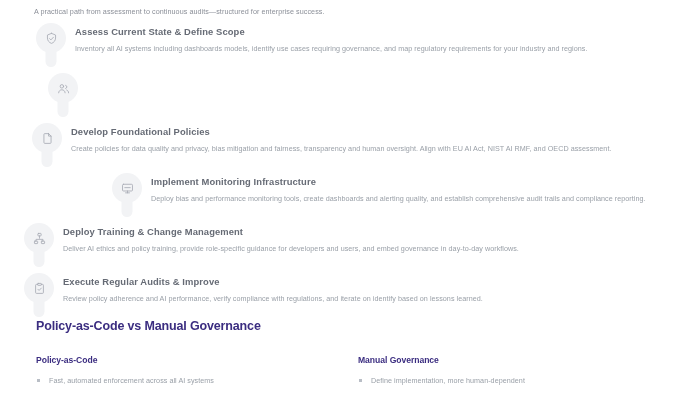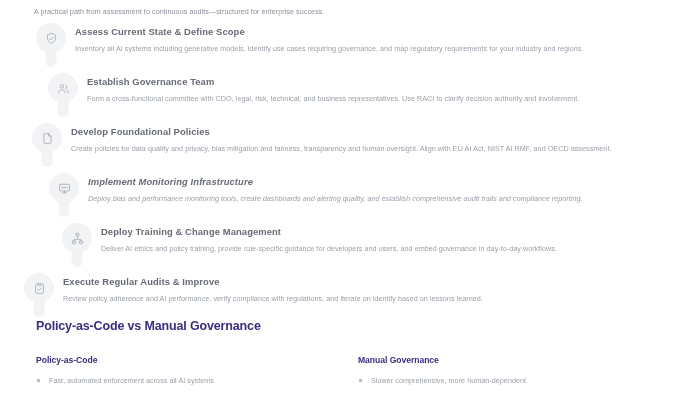--- a/index.html
+++ b/index.html
@@ -100,22 +100,22 @@
     line-height: 11px;
     color: #9aa0a8;
     letter-spacing: 0.04px;
     white-space: nowrap;
   }
 
   
   .indent-0 { padding-left: 36px; }
   .indent-1 { padding-left: 48px; }
   .indent-2 { padding-left: 32px; }
-  .indent-3 { padding-left: 49px; font-style: italic; }
-  .indent-4 { padding-left: 62px; }
+  .indent-3 { padding-left: 112px; }
+  .indent-4 { padding-left: 24px; }
   .indent-5 { padding-left: 24px; }
 
   
   .compare {
     position: absolute;
     left: 0; top: 318px;
     width: 700px;
   }
   .compare-heading {
     padding-left: 36px;
@@ -186,43 +186,39 @@
             <span>
               <svg viewBox="0 0 24 24">
                   <path d="M12 2.5 4.5 5.6v5.5c0 4.7 3.2 8.6 7.5 9.9 4.3-1.3 7.5-5.2 7.5-9.9V5.6L12 2.5z"></path>
                   <path d="M8.5 12.2l2.4 2.4 4.6-4.9"></path>
                 </svg>
             </span>
           </div>
         </div>
         <div class="step-text">
           <div class="step-title">Assess Current State &amp; Define Scope</div>
-          <div class="step-desc">Inventory all AI systems including generative models, identify use cases requiring governance, and map regulatory requirements for your industry and regions.</div>
+          <div class="step-desc">Inventory all AI systems including dashboards models, identify use cases requiring governance, and map regulatory requirements for your industry and regions.</div>
         </div>
       </div>
     </div>
 
     <div class="step indent-1">
       <div class="step-inner">
         <div class="marker">
           <div class="stem"></div>
           <div class="disc">
             <span>
               <svg viewBox="0 0 24 24">
                   <circle cx="9" cy="8" r="3.2"></circle>
                   <path d="M3 20c0-3.3 2.7-5.6 6-5.6s6 2.3 6 5.6"></path>
                   <path d="M16 6.2a3 3 0 0 1 0 5.8"></path>
                   <path d="M18 14.8c2 .8 3.4 2.6 3.4 5.2"></path>
                 </svg>
             </span>
           </div>
-        </div>
-        <div class="step-text">
-          <div class="step-title">Establish Governance Team</div>
-          <div class="step-desc">Form a cross-functional committee with CDO, legal, risk, technical, and business representatives. Use RACI to clarify decision authority and involvement.</div>
         </div>
       </div>
     </div>
 
     <div class="step indent-2">
       <div class="step-inner">
         <div class="marker">
           <div class="stem"></div>
           <div class="disc">
             <span>
@@ -316,21 +312,21 @@
         <div class="col-title">Policy-as-Code</div>
         <ul class="col-list">
           <li><span class="bullet"></span><span>Fast, automated enforcement across all AI systems</span></li>
           <li><span class="bullet"></span><span>High consistency and scalability</span></li>
         </ul>
       </div>
 
       <div class="compare-col right">
         <div class="col-title">Manual Governance</div>
         <ul class="col-list">
-          <li><span class="bullet"></span><span>Slower comprehensive, more human-dependent</span></li>
+          <li><span class="bullet"></span><span>Define implementation, more human-dependent</span></li>
           <li><span class="bullet"></span><span>Inconsistent application between teams</span></li>
         </ul>
       </div>
 
     </div>
   </div>
 
 </div>
 
 </body></html>

